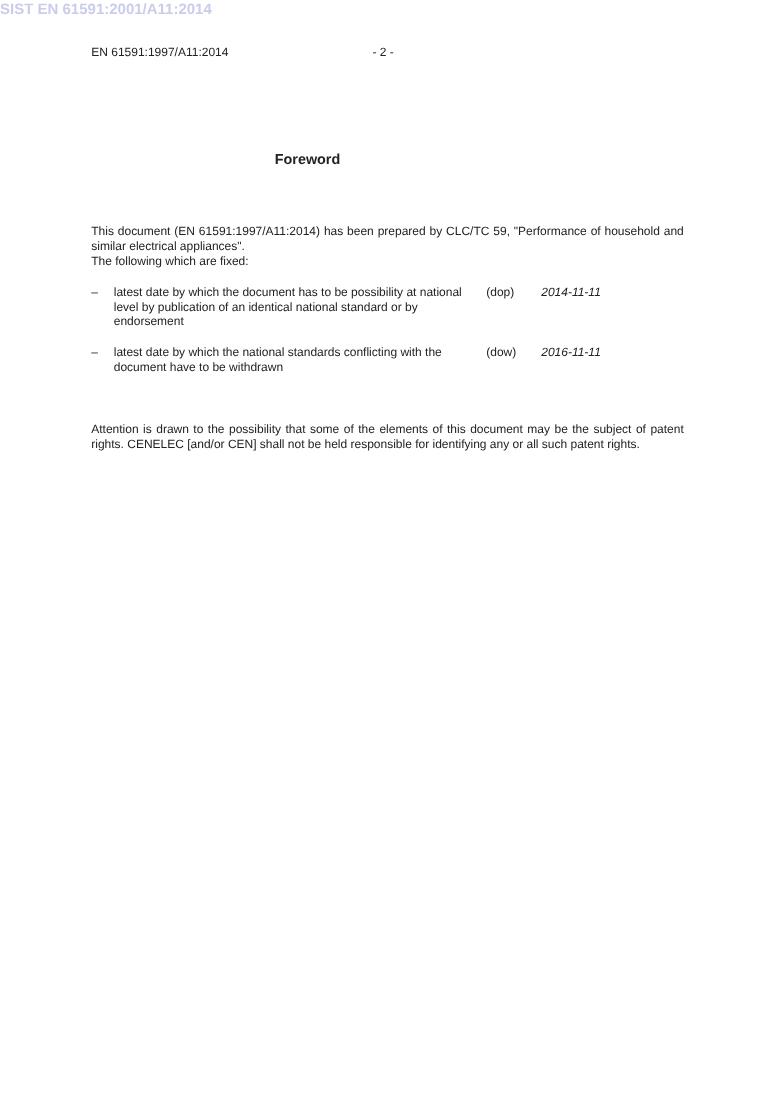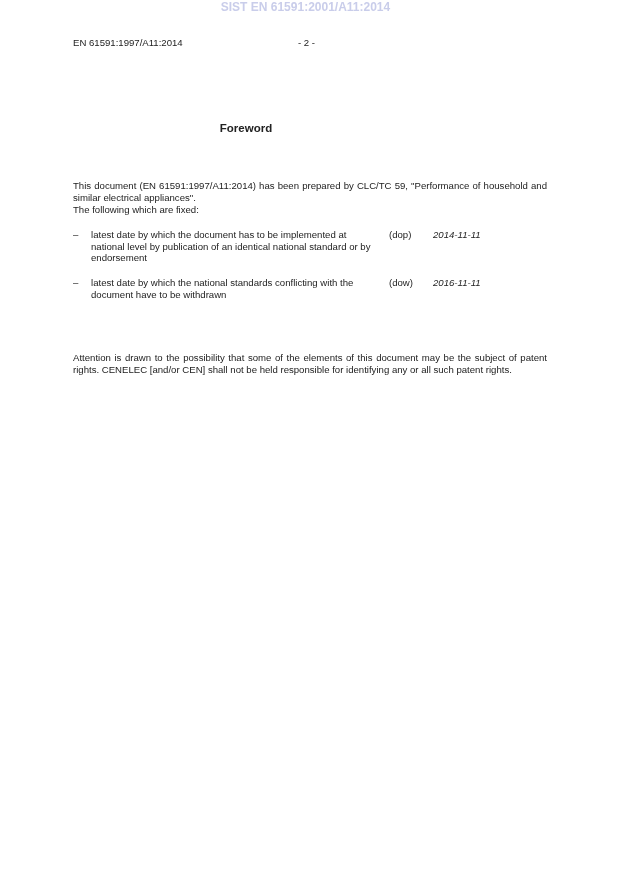--- a/index.html
+++ b/index.html
@@ -1,24 +1,24 @@
 <!DOCTYPE html>
 <html><head>
 <meta charset="utf-8">
 <style>
   html, body { margin:0; padding:0; background:#fff; }
   body { width:620px; height:877px; position:relative; font-family:"Liberation Sans", sans-serif; color:#222; overflow:hidden; }
-  .watermark { position:absolute; top:0; left:0; width:611px; text-align:center; font-size:12px; font-weight:bold; color:#c9cdea; line-height:14px; }
+  .watermark { position:absolute; top:0; left:0; width:611px; text-align:left; font-size:12px; font-weight:bold; color:#c9cdea; line-height:14px; }
   .hdr-left { position:absolute; top:37px; left:73px; font-size:9.6px; }
   .hdr-center { position:absolute; top:37px; left:298px; font-size:9.6px; }
   .title { position:absolute; top:122px; left:0; width:492px; text-align:center; font-size:11.5px; font-weight:bold; }
   .para { position:absolute; left:73px; width:474px; font-size:9.6px; line-height:11.5px; text-align:justify; }
   .p1 { top:180px; }
   .p2 { top:204px; }
-  .p3 { top:352px; }
+  .p3 { top:338px; }
   .item { position:absolute; left:73px; width:474px; font-size:9.6px; line-height:11.5px; }
   .item .dash { position:absolute; left:0; top:0; }
   .item .text { position:absolute; left:18px; width:290px; }
   .item .code { position:absolute; left:316px; }
   .item .date { position:absolute; left:360px;font-style:italic; }
   .i1 { top:229px; height:36px; }
   .i2 { top:277px; height:24px; }
 </style>
 </head>
 <body>
@@ -28,21 +28,21 @@
 <div class="hdr-left">EN 61591:1997/A11:2014</div>
 <div class="hdr-center">- 2 -</div>
 
 <div class="title">Foreword</div>
 
 <div class="para p1">This document (EN 61591:1997/A11:2014) has been prepared by CLC/TC 59, "Performance of household and similar electrical appliances".</div>
 <div class="para p2">The following which are fixed:</div>
 
 <div class="item i1">
   <span class="dash">–</span>
-  <span class="text">latest date by which the document has to be implemented at national level by publication of an identical national standard or by endorsement</span>
+  <span class="text">latest date by which the document has to be possibility at national level by publication of an identical national standard or by endorsement</span>
   <span class="code">(dop)</span>
   <span class="date">2014-11-11</span>
 </div>
 
 <div class="item i2">
   <span class="dash">–</span>
   <span class="text">latest date by which the national standards conflicting with the document have to be withdrawn</span>
   <span class="code">(dow)</span>
   <span class="date">2016-11-11</span>
 </div>

